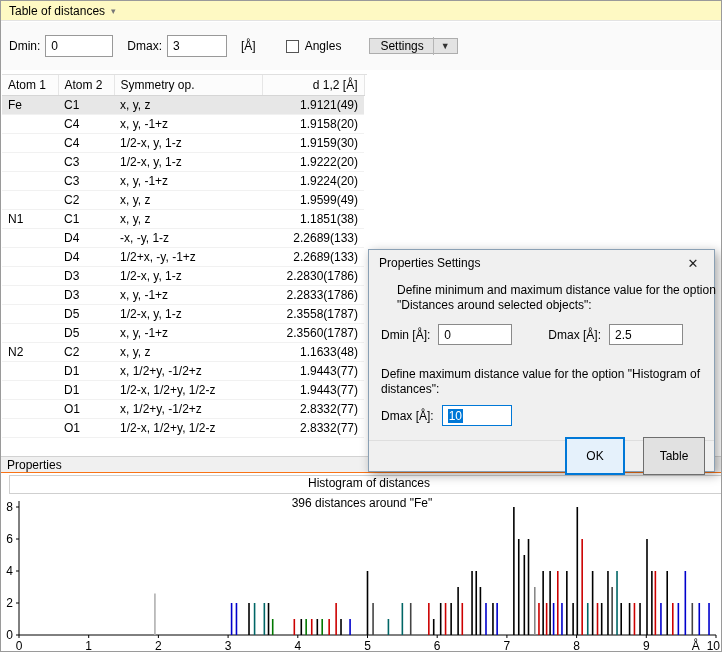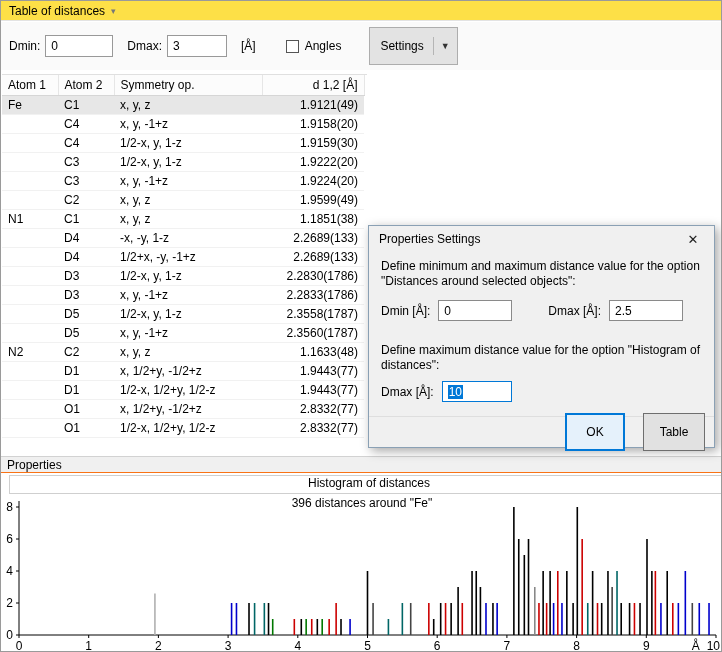--- a/index.html
+++ b/index.html
@@ -1,58 +1,58 @@
 <!DOCTYPE html>
 <html><head>
 <meta charset="utf-8">
 <style>
   * { box-sizing: border-box; }
   html,body { margin:0; padding:0; background:#d8d8d8; }
   body { font-family:"Liberation Sans", sans-serif; font-size:12px; color:#000; }
   #win { position:relative; width:722px; height:652px; background:#fff; border:1px solid #9a9a9a; overflow:hidden; }
 
   
-  .titlebar { position:absolute; left:0; top:0; width:100%; height:20px; background:#fde047;
+  .titlebar { position:absolute; left:0; top:0; width:100%; height:20px; background:#fef9c3;
               border-bottom:1px solid #e3e3e3; display:flex; align-items:center; padding-left:8px; }
   .titlebar .menu-chevron { margin-left:6px; color:#777; font-size:9px; }
 
   
   .toolbar { position:absolute; left:0; top:21px; width:100%; height:48px; background:#fafafa;
              display:flex; align-items:center; padding-left:8px; }
   .tb-label { margin-right:5px; }
   .tb-input { width:68px; height:22px; border:1px solid #999; background:#fff; padding:1px 5px;
               font-family:inherit; font-size:12px; margin-right:14px; }
   .tb-input.narrow { width:60px; }
   .unit { margin-right:30px; }
   .cbx { width:13px; height:13px; border:1px solid #555; background:#fff; margin-right:6px; }
   .cbx-label { margin-right:28px; }
-  .settings-btn { display:flex; align-items:center; height:38px; background:#e3e3e3;
+  .settings-btn { display:flex; align-items:center; height:16px; background:#e3e3e3;
                   border:1px solid #adadad; padding:0 0 0 10px; cursor:default; }
   .settings-btn .arrow { margin-left:9px; padding:4px 7px 4px 7px; border-left:1px solid #b5b5b5;
                          font-size:9px; color:#333; }
 
   
   .tablewrap { position:absolute; left:1px; top:73px; width:365px; border-top:1px solid #e0e0e0; }
   table { border-collapse:collapse; table-layout:fixed; width:362px; }
   th { font-weight:normal; text-align:left; background:#fcfcfc; border-bottom:1px solid #d6d6d6;
        border-right:1px solid #e6e6e6; padding:3px 6px; height:15px; overflow:hidden; white-space:nowrap; }
   th.num, td.num { text-align:right; }
   td { padding:2px 6px; border-bottom:1px solid #f1f1f1; height:15px; overflow:hidden; white-space:nowrap; }
   tr.selected td { background:#e7e7e7; }
   col.c1 { width:56px; } col.c2 { width:56px; } col.c3 { width:148px; } col.c4 { width:102px; }
 
   
-  .dialog { position:absolute; left:367px; top:224px; width:347px; height:223px; background:#f0f0f0;
+  .dialog { position:absolute; left:367px; top:248px; width:347px; height:223px; background:#f0f0f0;
             border:1px solid #8aa0b4; box-shadow:3px 3px 10px rgba(0,0,0,0.35); z-index:10; }
   .dlg-titlebar { position:absolute; left:0; top:0; width:100%; height:26px; display:flex; align-items:center;
                   padding-left:10px; }
   .dlg-close { position:absolute; top:2px; right:4px; width:34px; height:22px; display:flex;
                align-items:center; justify-content:center; font-size:13px; color:#222; cursor:default; }
   .dlg-text { position:absolute; left:12px; width:322px; line-height:15px; }
-  .dlg-text1 { top:33px; }
+  .dlg-text1 { top:33px;margin-left:16px; }
   .dlg-text2 { top:117px; }
   .dlg-row { position:absolute; left:12px; display:flex; align-items:center; }
   .dlg-row1 { top:74px; }
   .dlg-row2 { top:155px; }
   .dlg-label { margin-right:8px; }
   .dlg-input { width:74px; height:21px; border:1px solid #8a8a8a; background:#fff; padding:1px 5px;
                font-family:inherit; font-size:12px; }
   .dlg-gap { width:36px; }
   .dlg-input-focus { width:70px; height:21px; border:1px solid #0078d7; background:#fff;
                      padding:2px 5px; display:flex; align-items:center; }

